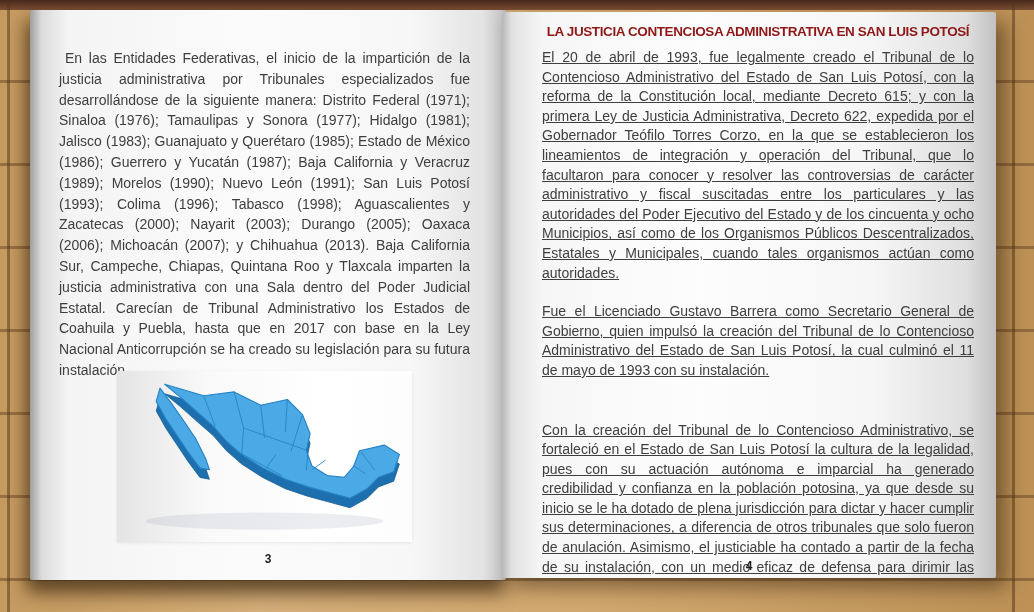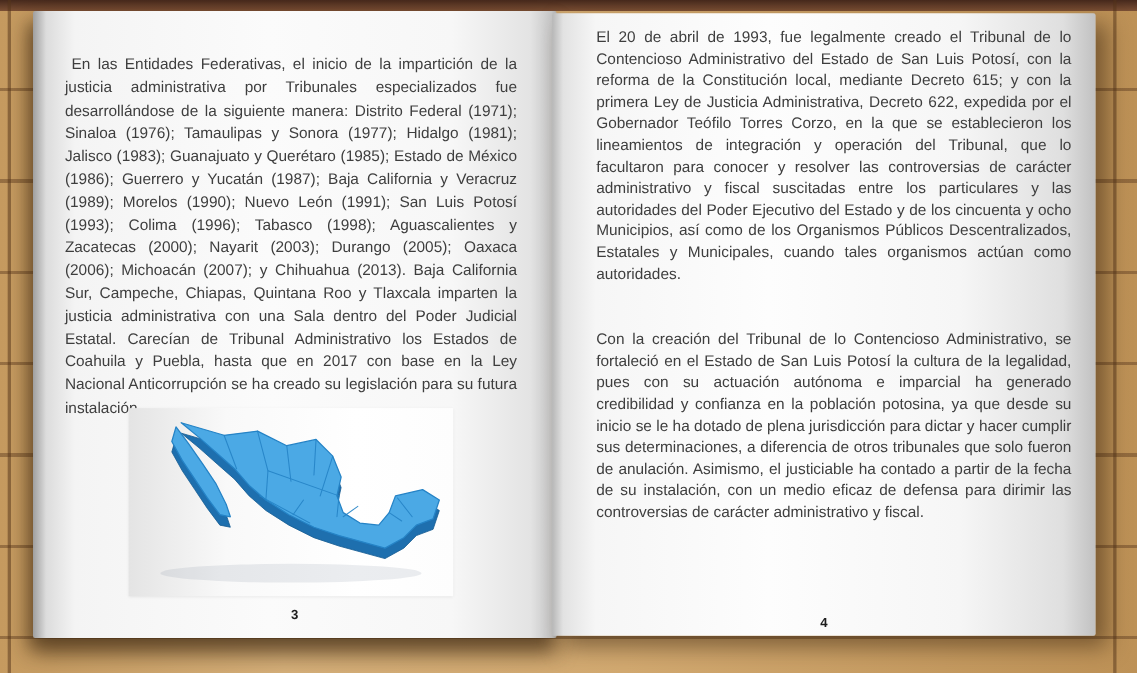--- a/index.html
+++ b/index.html
@@ -55,21 +55,21 @@
     font-size:12px;font-weight:bold;color:#1d1d1d;
   }
   .page-left .page-num{bottom:14px;}
   .page-right .page-num{bottom:5px;}
 
   .rp-content{position:absolute;left:40px;top:12px;width:432px;}
   .title{
     margin:0 0 9px;color:#8e1717;font-weight:bold;
     font-size:13.5px;letter-spacing:-0.4px;text-align:center;white-space:nowrap;
   }
-  .rp-content p{color:#3e3e3e;text-align:justify;font-size:14px;line-height:19.6px;margin:0 0 19px;}
+  .rp-content p{color:#3e3e3e;text-align:justify;font-size:14px;line-height:19.6px;margin:0 0 19px;text-decoration:underline;}
   .rp-content p:last-of-type{margin-bottom:0;margin-top:40px;}
 </style>
 </head>
 <body>
 
 <div class="scene">
   <div class="top-plank"></div>
   <div class="seam seam-left"></div>
   <div class="seam seam-right"></div>
 
@@ -108,19 +108,21 @@
         </svg>
       </div>
 
       <div class="page-num">3</div>
     </div>
   </div>
 
   <div class="page page-right">
     <div class="page-inner">
       <div class="rp-content">
+        <h1 class="title">LA JUSTICIA CONTENCIOSA ADMINISTRATIVA EN SAN LUIS POTOSÍ</h1>
         <p>El 20 de abril de 1993, fue legalmente creado el Tribunal de lo Contencioso Administrativo del Estado de San Luis Potosí, con la reforma de la Constitución local, mediante Decreto 615; y con la primera Ley de Justicia Administrativa, Decreto 622, expedida por el Gobernador Teófilo Torres Corzo, en la que se establecieron los lineamientos de integración y operación del Tribunal, que lo facultaron para conocer y resolver las controversias de carácter administrativo y fiscal suscitadas entre los particulares y las autoridades del Poder Ejecutivo del Estado y de los cincuenta y ocho Municipios, así como de los Organismos Públicos Descentralizados, Estatales y Municipales, cuando tales organismos actúan como autoridades.</p>
+        <p>Fue el Licenciado Gustavo Barrera como Secretario General de Gobierno, quien impulsó la creación del Tribunal de lo Contencioso Administrativo del Estado de San Luis Potosí, la cual culminó el 11 de mayo de 1993 con su instalación.</p>
         <p>Con la creación del Tribunal de lo Contencioso Administrativo, se fortaleció en el Estado de San Luis Potosí la cultura de la legalidad, pues con su actuación autónoma e imparcial ha generado credibilidad y confianza en la población potosina, ya que desde su inicio se le ha dotado de plena jurisdicción para dictar y hacer cumplir sus determinaciones, a diferencia de otros tribunales que solo fueron de anulación. Asimismo, el justiciable ha contado a partir de la fecha de su instalación, con un medio eficaz de defensa para dirimir las controversias de carácter administrativo y fiscal.</p>
       </div>
       <div class="page-num">4</div>
     </div>
   </div>
 </div>
 
 </body></html>

